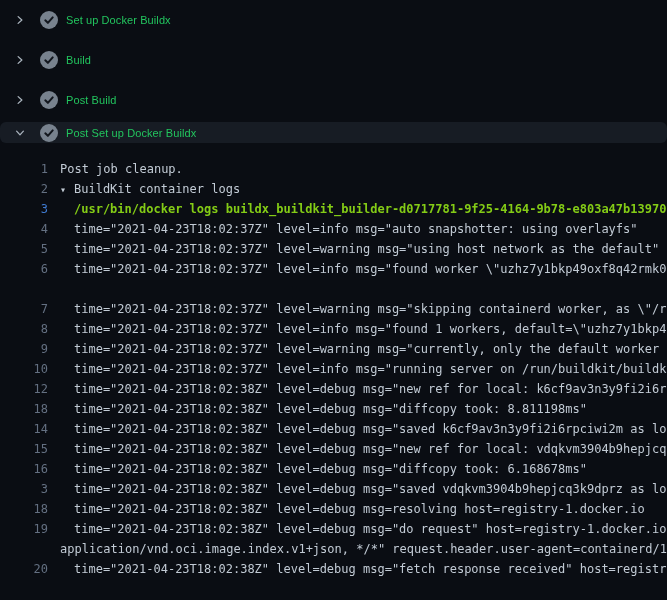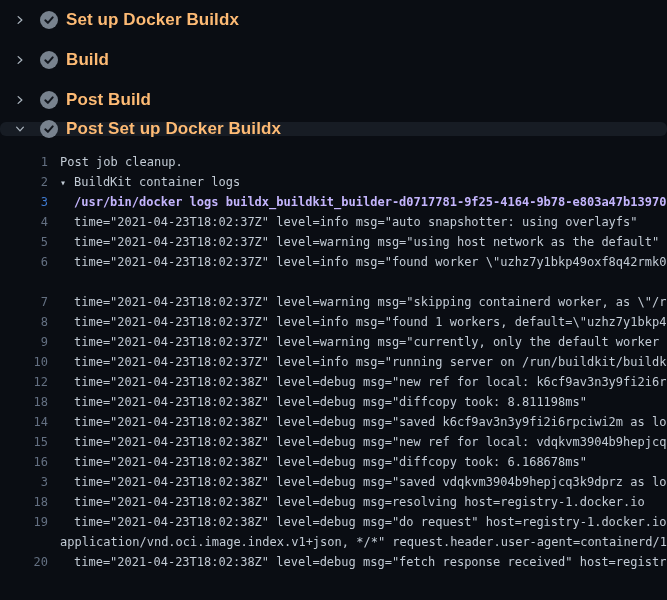--- a/index.html
+++ b/index.html
@@ -1,29 +1,29 @@
 <!DOCTYPE html>
 <html><head>
 <meta charset="utf-8">
 <style>
   html,body{margin:0;padding:0;background:#0a0d13;}
   body{width:667px;height:600px;overflow:hidden;position:relative;
        font-family:"Liberation Sans",sans-serif;}
   .steps{width:667px;}
   .step-row{height:40px;display:flex;align-items:center;padding-left:14px;cursor:pointer;box-sizing:border-box;}
-  .step-row.expanded{height:14px;margin-top:2px;background:#171c24;border-radius:6px;}
+  .step-row.expanded{height:21px;margin-top:2px;background:#171c24;border-radius:6px;}
   .chev{width:12px;height:12px;margin-right:14px;flex:none;display:block;}
   .status{width:18px;height:18px;margin-right:8px;flex:none;display:block;}
-  .step-title{font-size:17px;font-weight:700;color:#fdba74;letter-spacing:.1px;}
+  .step-title{font-size:11px;font-weight:400;color:#22c55e;letter-spacing:.1px;}
   .log{padding-top:16px;font-family:"DejaVu Sans Mono",monospace;font-size:12px;line-height:20px;color:#c2cbd5;}
   .row{display:flex;height:20px;white-space:pre;}
   .ln{width:48px;text-align:right;color:#647082;flex:none;cursor:pointer;user-select:none;}
   .txt{margin-left:12px;}
   .row.inner .txt,.row.command .txt{margin-left:26px;}
-  .row.command .txt{color:#c4b5fd;font-weight:bold;}
+  .row.command .txt{color:#84cc16;font-weight:bold;}
   .row.command .ln{color:#3f7ad0;}
   .tri{display:inline-block;width:14px;font-size:10px;color:#c2cbd5;}
 </style>
 </head>
 <body>
 
 <div class="steps">
 
   <div class="step-row">
     <svg class="chev" viewBox="0 0 16 16">

